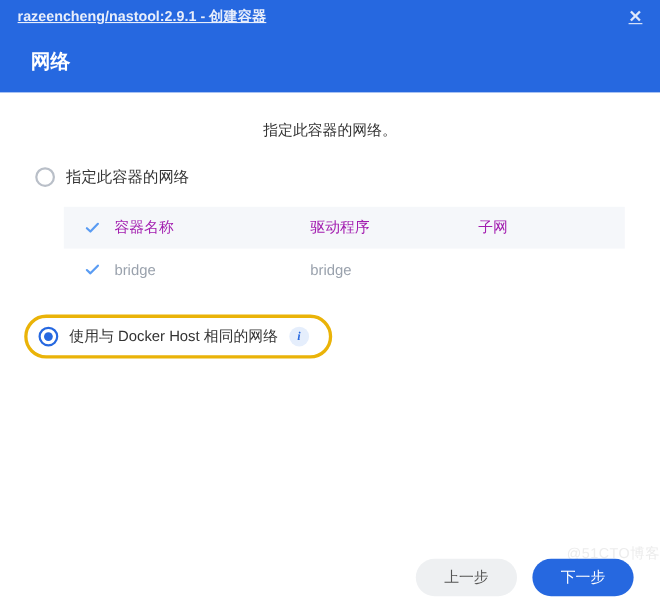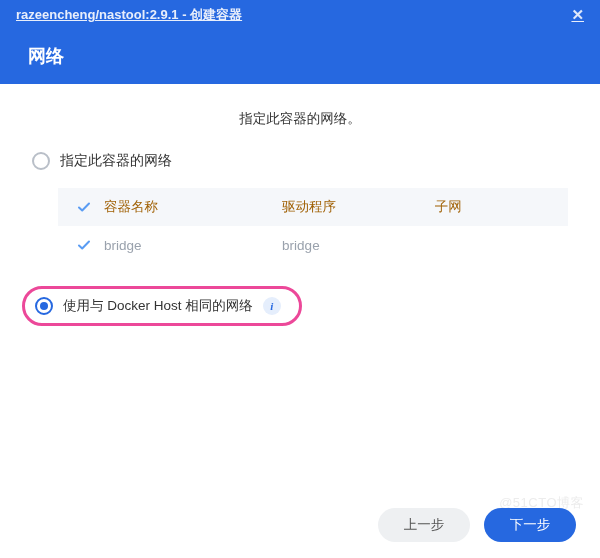--- a/index.html
+++ b/index.html
@@ -82,35 +82,35 @@
   }
   .net-head, .net-row {
     display: grid;
     grid-template-columns: 40px 1.4fr 1.2fr 1fr;
     align-items: center;
     height: 38px;
     padding: 0 6px;
   }
   .net-head {
     background: #f5f7fa;
-    color: #a16207;
+    color: #a21caf;
   }
   .net-row {
     color: #9aa2ad;
   }
   .check {
     color: #5a9cf3;
     display: flex;
     justify-content: center;
   }
   .highlight-row {
     display: inline-flex;
     align-items: center;
     gap: 10px;
-    border: 3px solid #ec4899;
+    border: 3px solid #eab308;
     border-radius: 24px;
     padding: 8px 18px 8px 10px;
     margin-left: -10px;
   }
   .info-badge {
     width: 18px;
     height: 18px;
     border-radius: 50%;
     background: #e5eefc;
     color: #2668e0;
@@ -144,21 +144,21 @@
     background: #eef0f2;
     color: #555;
     align-items: center;
   }
   .btn-primary {
     background: #2668e0;
     color: #fff;
   }
   .watermark {
     position: absolute;
-    right: 16px;
+    right: 0;
     bottom: 46px;
     color: #ececec;
     font-size: 13px;
     letter-spacing: 0.5px;
     pointer-events: none;
   }
 </style>
 </head>
 <body>
 

